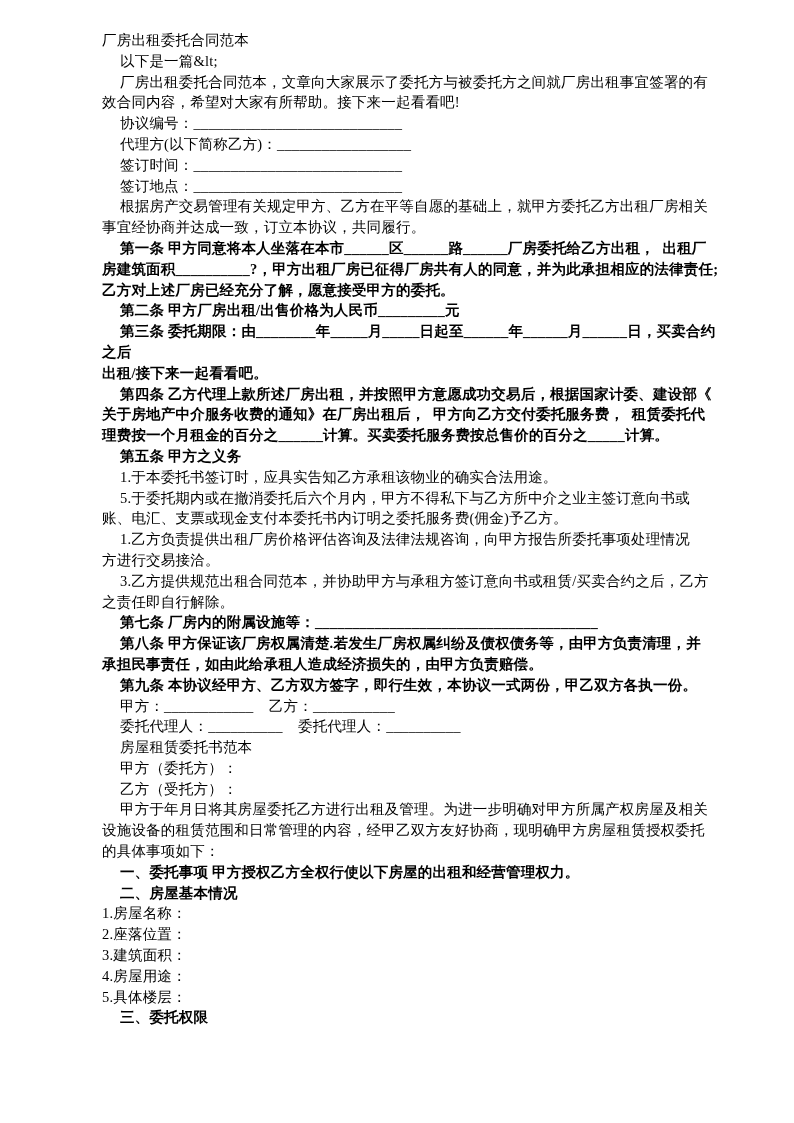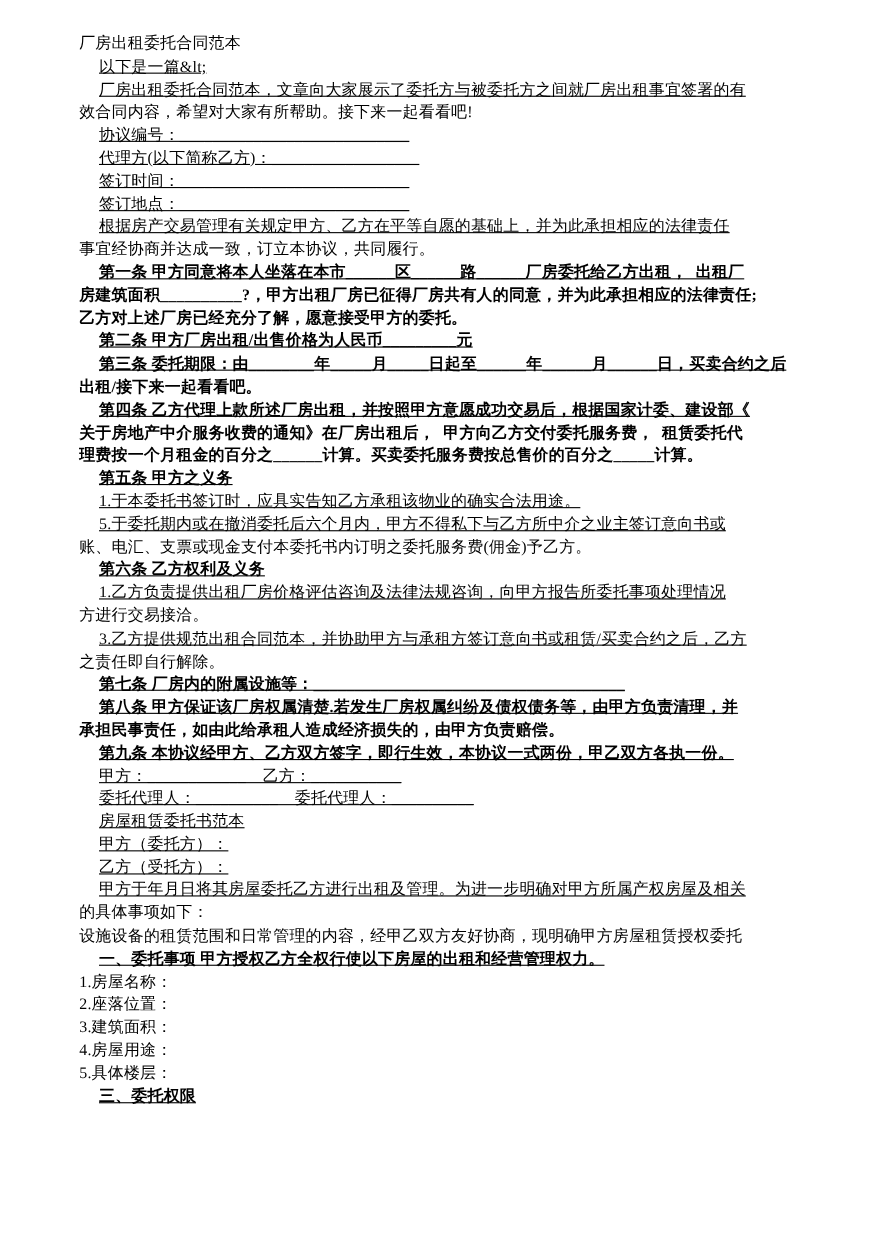--- a/index.html
+++ b/index.html
@@ -17,70 +17,71 @@
     background: #ffffff;
     padding: 30px 70px 0 72px;
     overflow: hidden;
   }
   .line {
     font-size: 14.5px;
     line-height: 20.8px;
     white-space: pre-wrap;
     letter-spacing: 0.2px;
     word-break: break-all;
+    margin-left: 30px;
   }
-  .line.indent { text-indent: 18px; text-decoration: underline; }
+  .line.indent { text-indent: 18px; }
   .line.bold { font-weight: bold; }
 </style>
 </head>
 <body>
 
 <div class="page">
   <div>
       <div class="line">厂房出租委托合同范本</div>
       <div class="line indent">以下是一篇&amp;lt;</div>
       <div class="line indent">厂房出租委托合同范本，文章向大家展示了委托方与被委托方之间就厂房出租事宜签署的有</div>
       <div class="line">效合同内容，希望对大家有所帮助。接下来一起看看吧!</div>
       <div class="line indent">协议编号：____________________________</div>
       <div class="line indent">代理方(以下简称乙方)：__________________</div>
       <div class="line indent">签订时间：____________________________</div>
       <div class="line indent">签订地点：____________________________</div>
-      <div class="line indent">根据房产交易管理有关规定甲方、乙方在平等自愿的基础上，并为此承担相应的法律责任</div>
+      <div class="line indent">根据房产交易管理有关规定甲方、乙方在平等自愿的基础上，就甲方委托乙方出租厂房相关</div>
       <div class="line">事宜经协商并达成一致，订立本协议，共同履行。</div>
       <div class="line indent bold">第一条 甲方同意将本人坐落在本市______区______路______厂房委托给乙方出租，  出租厂</div>
       <div class="line bold">房建筑面积__________?，甲方出租厂房已征得厂房共有人的同意，并为此承担相应的法律责任;</div>
       <div class="line bold">乙方对上述厂房已经充分了解，愿意接受甲方的委托。</div>
       <div class="line indent bold">第二条 甲方厂房出租/出售价格为人民币_________元</div>
       <div class="line indent bold">第三条 委托期限：由________年_____月_____日起至______年______月______日，买卖合约之后</div>
       <div class="line bold">出租/接下来一起看看吧。</div>
       <div class="line indent bold">第四条 乙方代理上款所述厂房出租，并按照甲方意愿成功交易后，根据国家计委、建设部《</div>
       <div class="line bold">关于房地产中介服务收费的通知》在厂房出租后，  甲方向乙方交付委托服务费，  租赁委托代</div>
       <div class="line bold">理费按一个月租金的百分之______计算。买卖委托服务费按总售价的百分之_____计算。</div>
       <div class="line indent bold">第五条 甲方之义务</div>
       <div class="line indent">1.于本委托书签订时，应具实告知乙方承租该物业的确实合法用途。</div>
       <div class="line indent">5.于委托期内或在撤消委托后六个月内，甲方不得私下与乙方所中介之业主签订意向书或</div>
       <div class="line">账、电汇、支票或现金支付本委托书内订明之委托服务费(佣金)予乙方。</div>
-      <div class="line indent bold">第六条 乙方权利及义务</div>
       <div class="line indent">1.乙方负责提供出租厂房价格评估咨询及法律法规咨询，向甲方报告所委托事项处理情况</div>
       <div class="line">方进行交易接洽。</div>
       <div class="line indent">3.乙方提供规范出租合同范本，并协助甲方与承租方签订意向书或租赁/买卖合约之后，乙方</div>
       <div class="line">之责任即自行解除。</div>
       <div class="line indent bold">第七条 厂房内的附属设施等：______________________________________</div>
       <div class="line indent bold">第八条 甲方保证该厂房权属清楚.若发生厂房权属纠纷及债权债务等，由甲方负责清理，并</div>
       <div class="line bold">承担民事责任，如由此给承租人造成经济损失的，由甲方负责赔偿。</div>
       <div class="line indent bold">第九条 本协议经甲方、乙方双方签字，即行生效，本协议一式两份，甲乙双方各执一份。</div>
       <div class="line indent">甲方：____________    乙方：___________</div>
       <div class="line indent">委托代理人：__________    委托代理人：__________</div>
       <div class="line indent">房屋租赁委托书范本</div>
       <div class="line indent">甲方（委托方）：</div>
       <div class="line indent">乙方（受托方）：</div>
       <div class="line indent">甲方于年月日将其房屋委托乙方进行出租及管理。为进一步明确对甲方所属产权房屋及相关</div>
+      <div class="line">设施设备的租赁范围和日常管理的内容，经甲乙双方友好协商，现明确甲方房屋租赁授权委托</div>
       <div class="line">的具体事项如下：</div>
-      <div class="line">设施设备的租赁范围和日常管理的内容，经甲乙双方友好协商，现明确甲方房屋租赁授权委托</div>
       <div class="line indent bold">一、委托事项 甲方授权乙方全权行使以下房屋的出租和经营管理权力。</div>
+      <div class="line indent bold">二、房屋基本情况</div>
       <div class="line">1.房屋名称：</div>
       <div class="line">2.座落位置：</div>
       <div class="line">3.建筑面积：</div>
       <div class="line">4.房屋用途：</div>
       <div class="line">5.具体楼层：</div>
       <div class="line indent bold">三、委托权限</div>
     </div>
 </div>
 
 </body></html>

